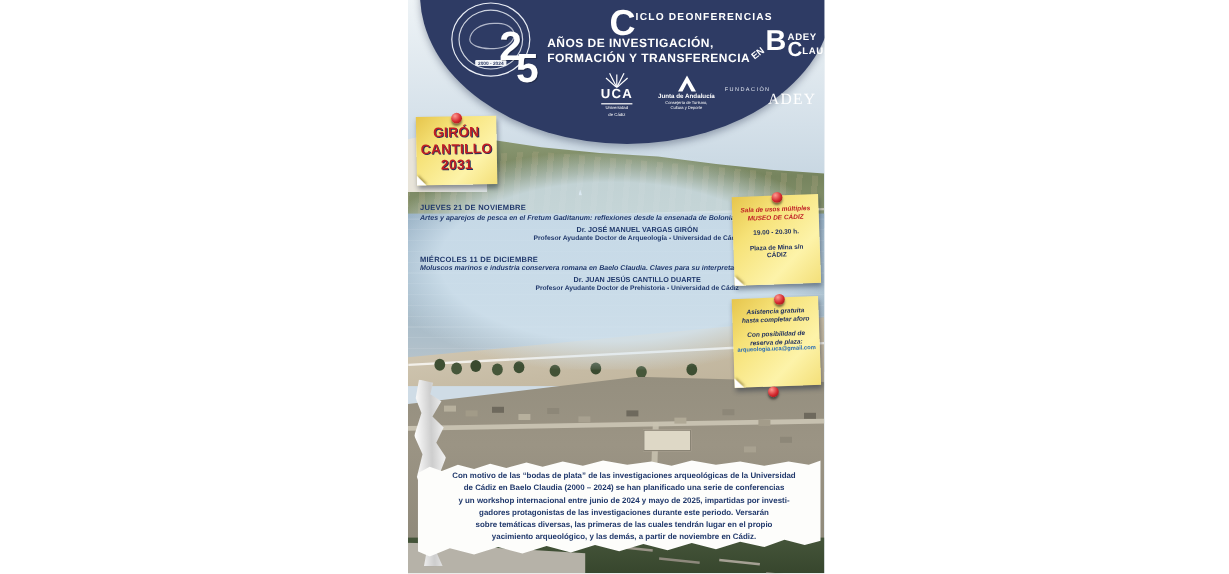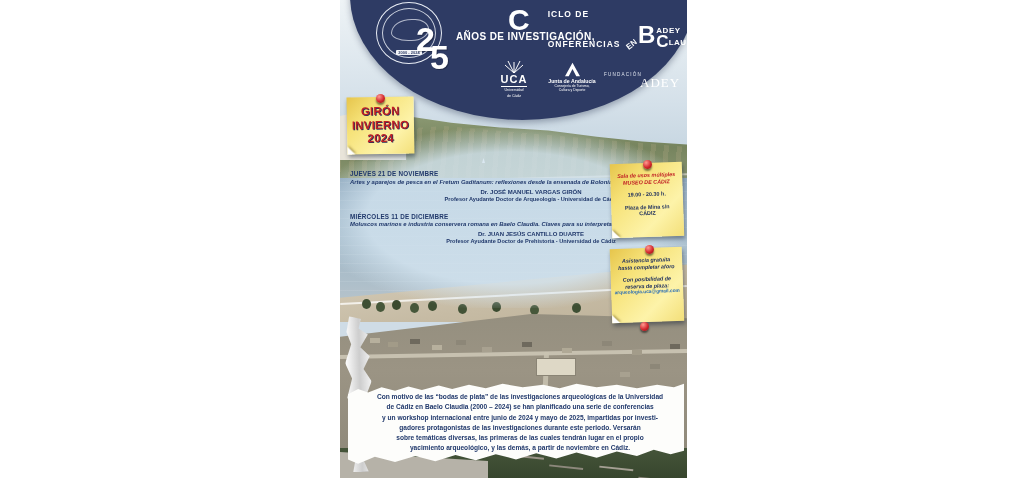--- a/index.html
+++ b/index.html
@@ -57,21 +57,21 @@
   .hd { position:absolute; color:#ffffff; }
   .seal { left:36px; top:2px; width:66px; height:62px; border:1.6px solid #e9edf5; border-radius:50%;
           display:flex; align-items:flex-end; justify-content:center; }
   .seal .inner { position:absolute; inset:5px; border:1px solid rgba(233,237,245,.85); border-radius:50%; }
   .seal .land  { position:absolute; left:14px; top:16px; width:38px; height:22px;
                  border:1px solid rgba(233,237,245,.7); border-radius:60% 40% 50% 50%/70% 50% 60% 40%; }
   .seal .years { position:relative; margin-bottom:8px; background:#f2f4f8; color:#2e3b64; font-size:4px;
                  font-weight:bold; padding:0 2px; border-radius:1px; }
   .cycle { left:168px; top:5px; display:flex; }
   .bigC  { font-size:30px; font-weight:bold; line-height:30px; }
-  .cyc-lines { display:flex; flex-direction:column; margin-left:18px; margin-top:4px;gap:20px; }
+  .cyc-lines { display:flex; margin-left:0; margin-top:4px; }
   .cyc-lines span { font-size:8.5px; font-weight:bold; letter-spacing:1px; line-height:10px; }
   .digit { position:absolute; font-size:34px; font-weight:bold; line-height:30px; text-shadow:1px 1px 0 rgba(0,0,0,.25); }
   .d1 { left:76px; top:24px; } .d2 { left:90px; top:42px; }
   .anniv-lines { left:116px; top:31px; display:flex; flex-direction:column; }
   .anniv-lines span { font-size:10px; font-weight:bold; letter-spacing:.4px; line-height:12.5px; }
   .en { left:286px; top:40px; font-size:8px; font-weight:bold; transform:rotate(-38deg); }
   .baelo { left:298px; top:20px; display:flex; }
   .bigB { font-size:24px; font-weight:bold; line-height:24px; margin-top:3px; }
   .baelo-lines { display:flex; flex-direction:column; margin-left:1px; margin-top:6px; }
   .baelo-lines .r1 { font-size:8px; font-weight:bold; letter-spacing:.5px; line-height:9px; }
@@ -192,20 +192,21 @@
         <span class="bigC">C</span>
         <span class="cyc-lines">
           <span>ICLO DE</span>
           <span>ONFERENCIAS</span>
         </span>
       </div>
       <span class="hd digit d1">2</span>
       <span class="hd digit d2">5</span>
       <div class="hd anniv-lines">
         <span>AÑOS DE INVESTIGACIÓN,</span>
+        <span>FORMACIÓN Y TRANSFERENCIA</span>
       </div>
       <span class="hd en">EN</span>
       <div class="hd baelo">
         <span class="bigB">B</span>
         <span class="baelo-lines">
           <span class="r1">ADEY</span>
           <span class="r2">
             <span class="bigC2">C</span>
             <span class="txt">LAUDIA</span>
           </span>
@@ -243,22 +244,22 @@
         </svg>
         <span class="col">
           <span class="top">FUNDACIÓN</span>
           <span class="nm">ADEY</span>
         </span>
       </div>
     </div>
 
     <div class="note session">
       <span class="ln">GIRÓN</span>
-      <span class="ln">INVIERNO</span>
-      <span class="ln">2024</span>
+      <span class="ln">CANTILLO</span>
+      <span class="ln">2031</span>
     </div>
     <div class="pin" style="left:36px; top:94px;"></div>
 
     <div class="note note-r venue">
       <div class="red it">Sala de usos múltiples</div>
       <div class="red">MUSEO DE CÁDIZ</div>
       <div class="gap"></div>
       <div class="navy">19.00 - 20.30 h.</div>
       <div class="gap"></div>
       <div class="navy">Plaza de Mina s/n</div>

